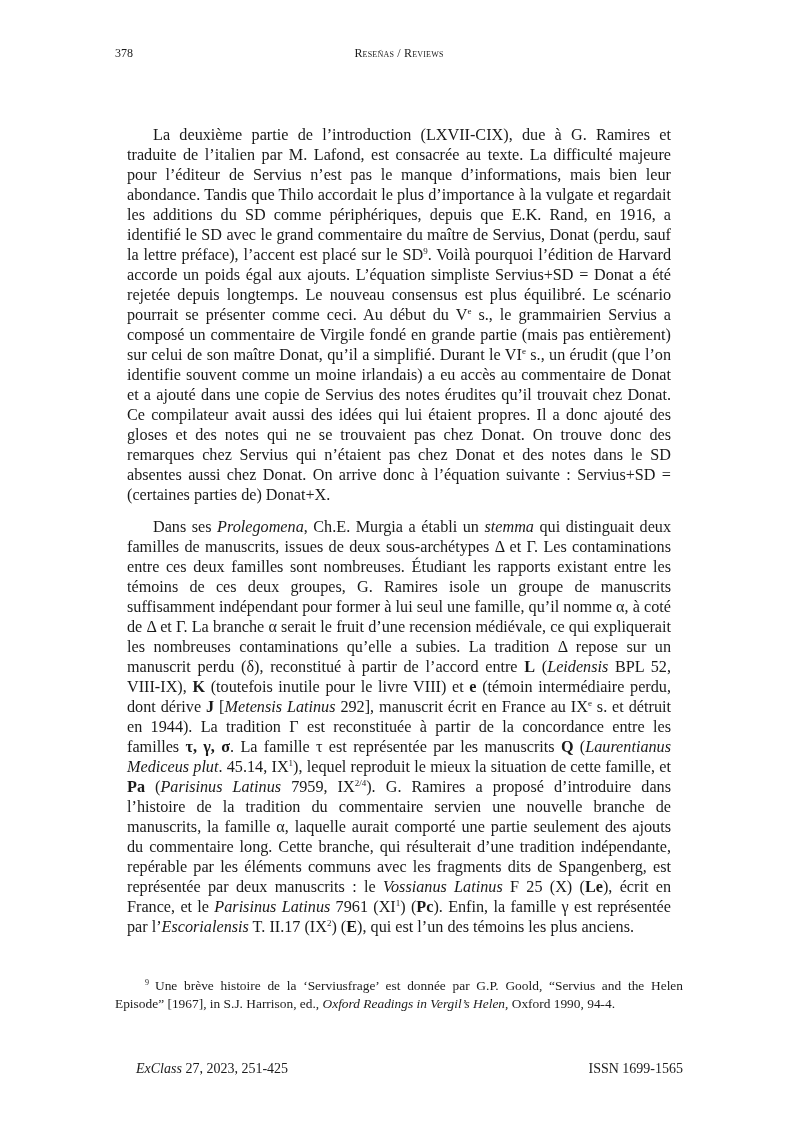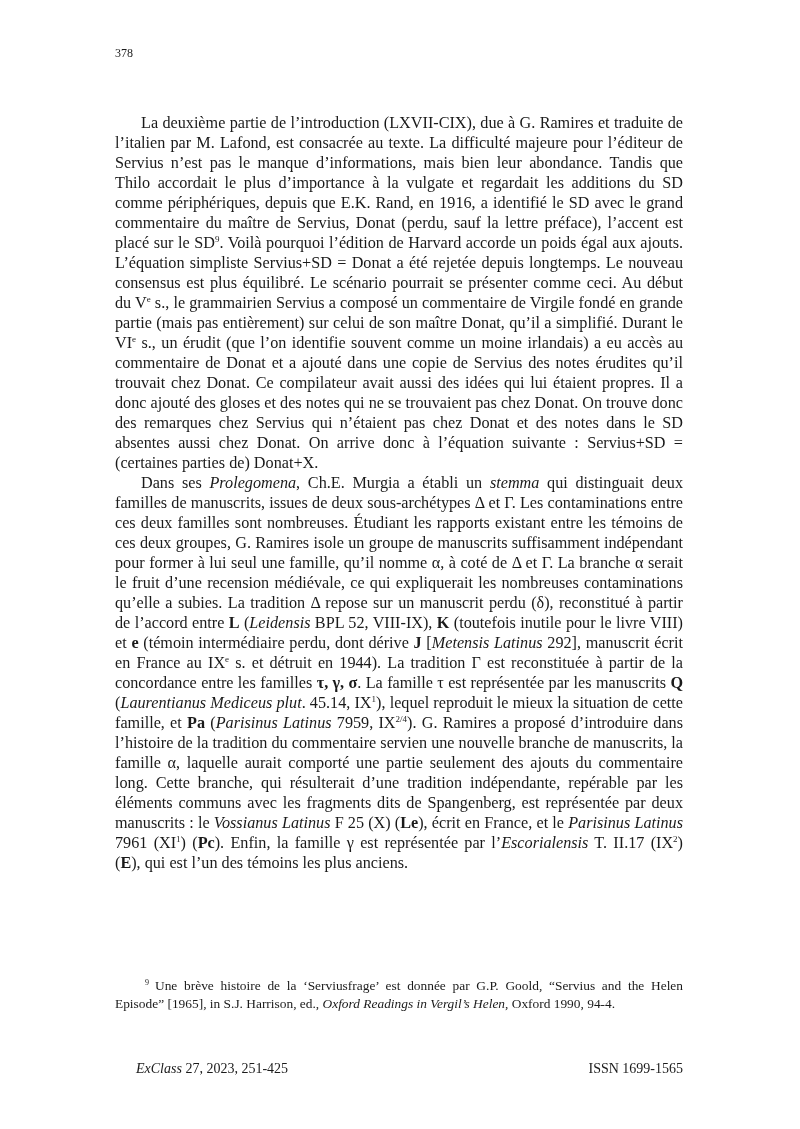--- a/index.html
+++ b/index.html
@@ -3,44 +3,45 @@
   <meta charset="utf-8">
   <style>
     html, body { margin: 0; padding: 0; background: #ffffff; }
     body { width: 800px; height: 1129px; position: relative; overflow: hidden;
            font-family: "Liberation Serif", "DejaVu Serif", serif; color: #1a1a1a; }
     .page { position: absolute; left: 115px; top: 0; width: 568px; }
     .header { position: absolute; top: 46px; left: 0; width: 568px; height: 20px; font-size: 12px; }
     .header .num { position: absolute; left: 0; top: 0; }
     .header .title { position: absolute; left: 0; right: 0; text-align: center; font-variant: small-caps; letter-spacing: 0.2px; }
     .body { position: absolute; top: 113px; left: 0; width: 568px; font-size: 16.2px; line-height: 20px; }
-    .body p { margin: 0; text-align: justify; text-indent: 26px; hyphens: none; }
+    .body p { margin: 12px; text-align: justify; text-indent: 26px; hyphens: none; }
     sup { font-size: 9px; line-height: 0; vertical-align: 6px; }
     .footnote { position: absolute; top: 977px; left: 0; width: 568px; font-size: 13.4px; line-height: 18px; text-align: justify; text-indent: 30px; }
     .footnote sup { font-size: 8px; vertical-align: 5px; margin-right: 6px; }
     .footer { position: absolute; top: 1061px; left: 0; width: 568px; font-size: 14px; }
     .footer .left { position: absolute; left: 0; margin-left: 21px; }
     .footer .right { position: absolute; right: 0; }
     i { }
     b { font-weight: bold; }
   </style>
 </head>
 <body>
 
 <div class="page">
   <div class="header">
     <span class="num">378</span>
+    <span class="title">Reseñas / Reviews</span>
   </div>
 
   <div class="body">
     <p><span>La deuxième partie de l’introduction (LXVII-CIX), due à G. Ramires et traduite de l’italien par M. Lafond, est consacrée au texte. La difficulté majeure pour l’éditeur de Servius n’est pas le manque d’informations, mais bien leur abondance. Tandis que Thilo accordait le plus d’importance à la vulgate et regardait les additions du SD comme périphériques, depuis que E.K. Rand, en 1916, a identifié le SD avec le grand commentaire du maître de Servius, Donat (perdu, sauf la lettre préface), l’accent est placé sur le SD</span><sup>9</sup><span>. Voilà pourquoi l’édition de Harvard accorde un poids égal aux ajouts. L’équation simpliste Servius+SD = Donat a été rejetée depuis longtemps. Le nouveau consensus est plus équilibré. Le scénario pourrait se présenter comme ceci. Au début du V</span><sup>e</sup><span> s., le grammairien Servius a composé un commentaire de Virgile fondé en grande partie (mais pas entièrement) sur celui de son maître Donat, qu’il a simplifié. Durant le VI</span><sup>e</sup><span> s., un érudit (que l’on identifie souvent comme un moine irlandais) a eu accès au commentaire de Donat et a ajouté dans une copie de Servius des notes érudites qu’il trouvait chez Donat. Ce compilateur avait aussi des idées qui lui étaient propres. Il a donc ajouté des gloses et des notes qui ne se trouvaient pas chez Donat. On trouve donc des remarques chez Servius qui n’étaient pas chez Donat et des notes dans le SD absentes aussi chez Donat. On arrive donc à l’équation suivante : Servius+SD = (certaines parties de) Donat+X.</span></p>
     <p><span>Dans ses </span><i>Prolegomena</i><span>, Ch.E. Murgia a établi un </span><i>stemma</i><span> qui distinguait deux familles de manuscrits, issues de deux sous-archétypes Δ et Γ. Les contaminations entre ces deux familles sont nombreuses. Étudiant les rapports existant entre les témoins de ces deux groupes, G. Ramires isole un groupe de manuscrits suffisamment indépendant pour former à lui seul une famille, qu’il nomme α, à coté de Δ et Γ. La branche α serait le fruit d’une recension médiévale, ce qui expliquerait les nombreuses contaminations qu’elle a subies. La tradition Δ repose sur un manuscrit perdu (δ), reconstitué à partir de l’accord entre </span><b>L</b><span> (</span><i>Leidensis</i><span> BPL 52, VIII-IX), </span><b>K</b><span> (toutefois inutile pour le livre VIII) et </span><b>e</b><span> (témoin intermédiaire perdu, dont dérive </span><b>J</b><span> [</span><i>Metensis Latinus</i><span> 292], manuscrit écrit en France au IX</span><sup>e</sup><span> s. et détruit en 1944). La tradition Γ est reconstituée à partir de la concordance entre les familles </span><b>τ, γ, σ</b><span>. La famille τ est représentée par les manuscrits </span><b>Q</b><span> (</span><i>Laurentianus Mediceus plut</i><span>. 45.14, IX</span><sup>1</sup><span>), lequel reproduit le mieux la situation de cette famille, et </span><b>Pa</b><span> (</span><i>Parisinus Latinus</i><span> 7959, IX</span><sup>2/4</sup><span>). G. Ramires a proposé d’introduire dans l’histoire de la tradition du commentaire servien une nouvelle branche de manuscrits, la famille α, laquelle aurait comporté une partie seulement des ajouts du commentaire long. Cette branche, qui résulterait d’une tradition indépendante, repérable par les éléments communs avec les fragments dits de Spangenberg, est représentée par deux manuscrits : le </span><i>Vossianus Latinus</i><span> F 25 (X) (</span><b>Le</b><span>), écrit en France, et le </span><i>Parisinus Latinus</i><span> 7961 (XI</span><sup>1</sup><span>) (</span><b>Pc</b><span>). Enfin, la famille γ est représentée par l’</span><i>Escorialensis</i><span> T. II.17 (IX</span><sup>2</sup><span>) (</span><b>E</b><span>), qui est l’un des témoins les plus anciens.</span></p>
   </div>
 
   <div class="footnote">
-    <sup>9</sup><span><span>Une brève histoire de la ‘Serviusfrage’ est donnée par G.P. Goold, “Servius and the Helen Episode” [1965], in S.J. Harrison, ed., </span><i>Oxford Readings in Vergil’s Helen</i><span>, Oxford 1990, 94-4.</span></span>
+    <sup>9</sup><span><span>Une brève histoire de la ‘Serviusfrage’ est donnée par G.P. Goold, “Servius and the Helen Episode” [1967], in S.J. Harrison, ed., </span><i>Oxford Readings in Vergil’s Helen</i><span>, Oxford 1990, 94-4.</span></span>
   </div>
 
   <div class="footer">
     <span class="left"><i>ExClass</i><span> 27, 2023, 251-425</span></span>
     <span class="right">ISSN 1699-1565</span>
   </div>
 </div>
 
 </body></html>

